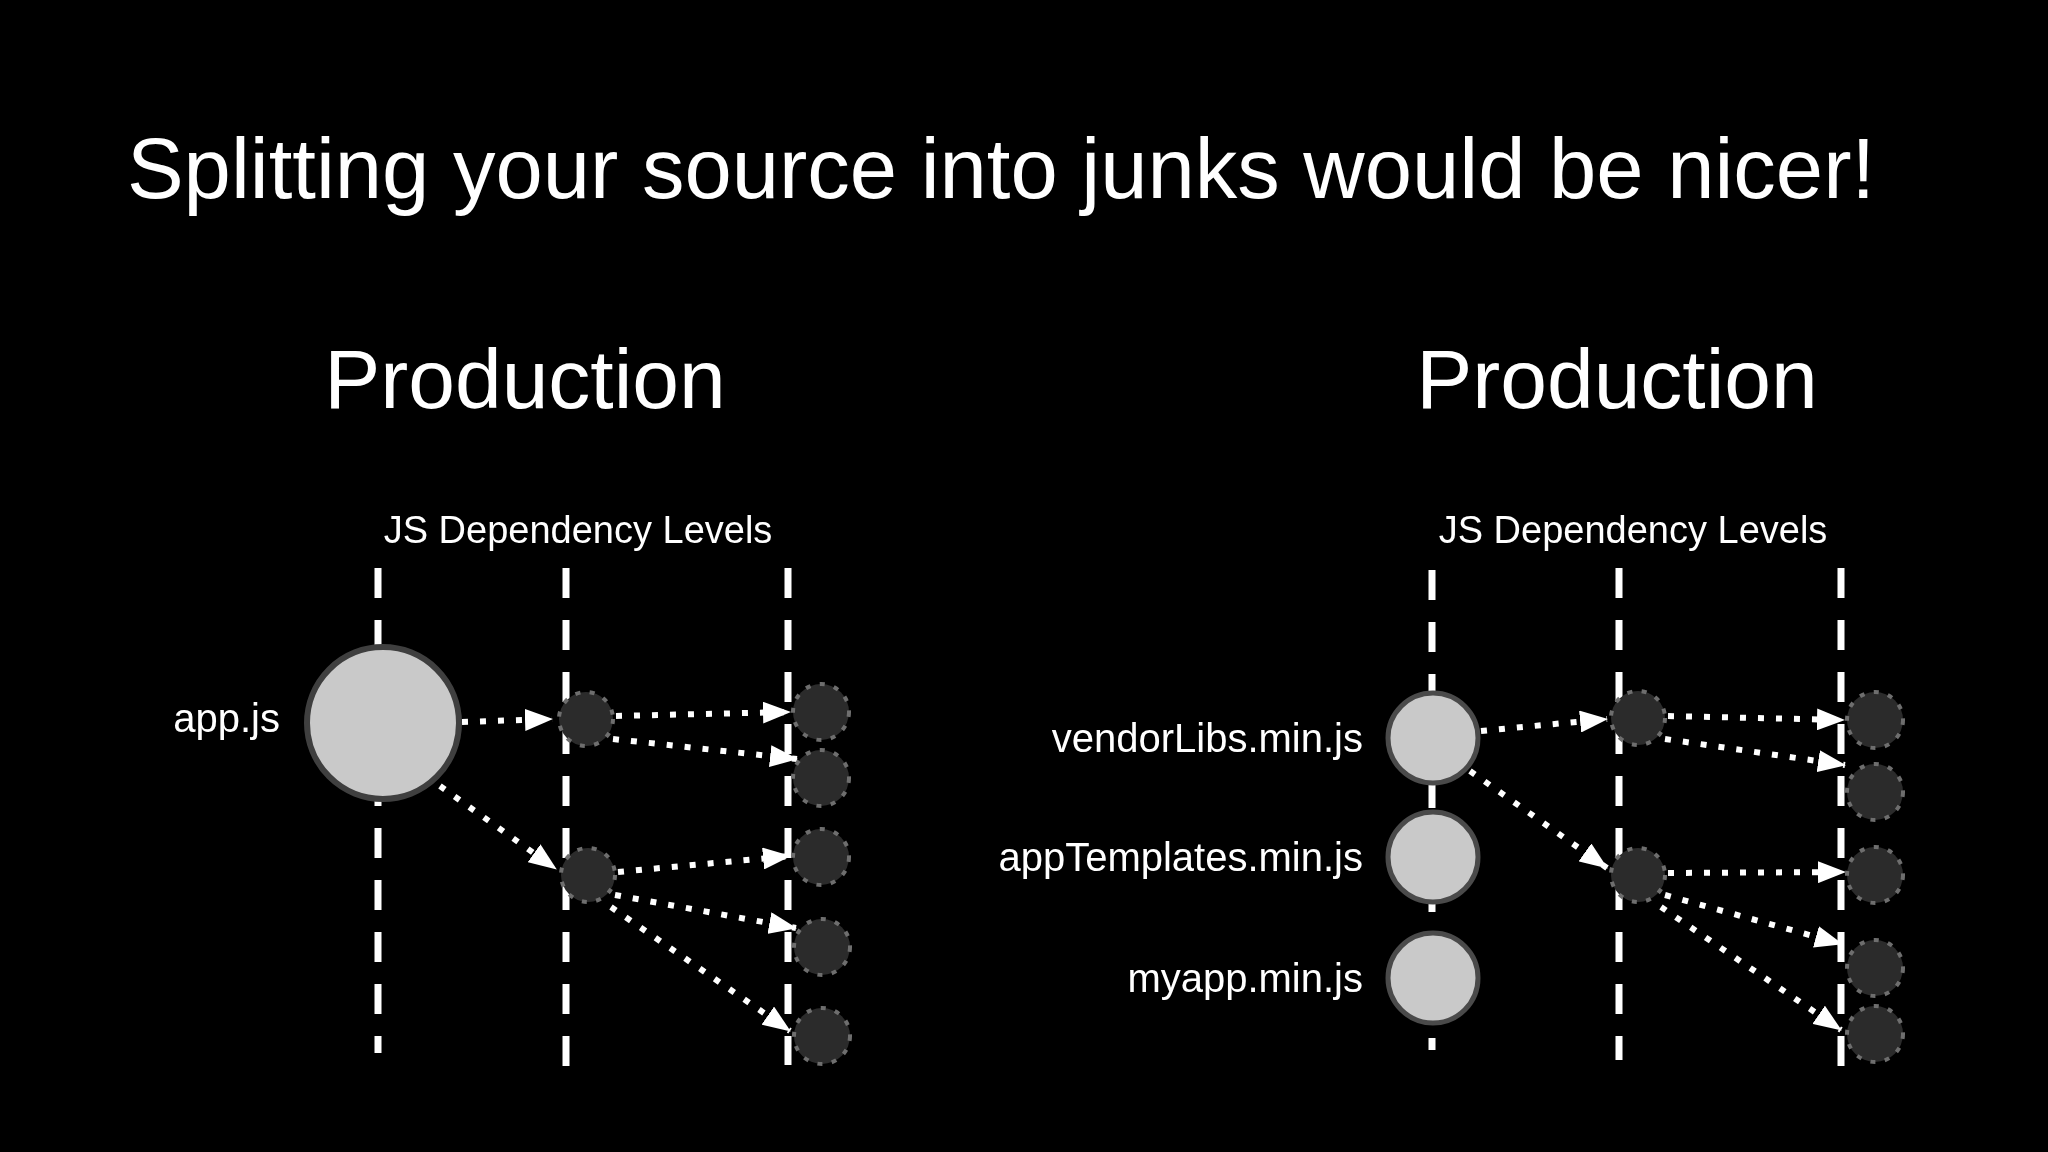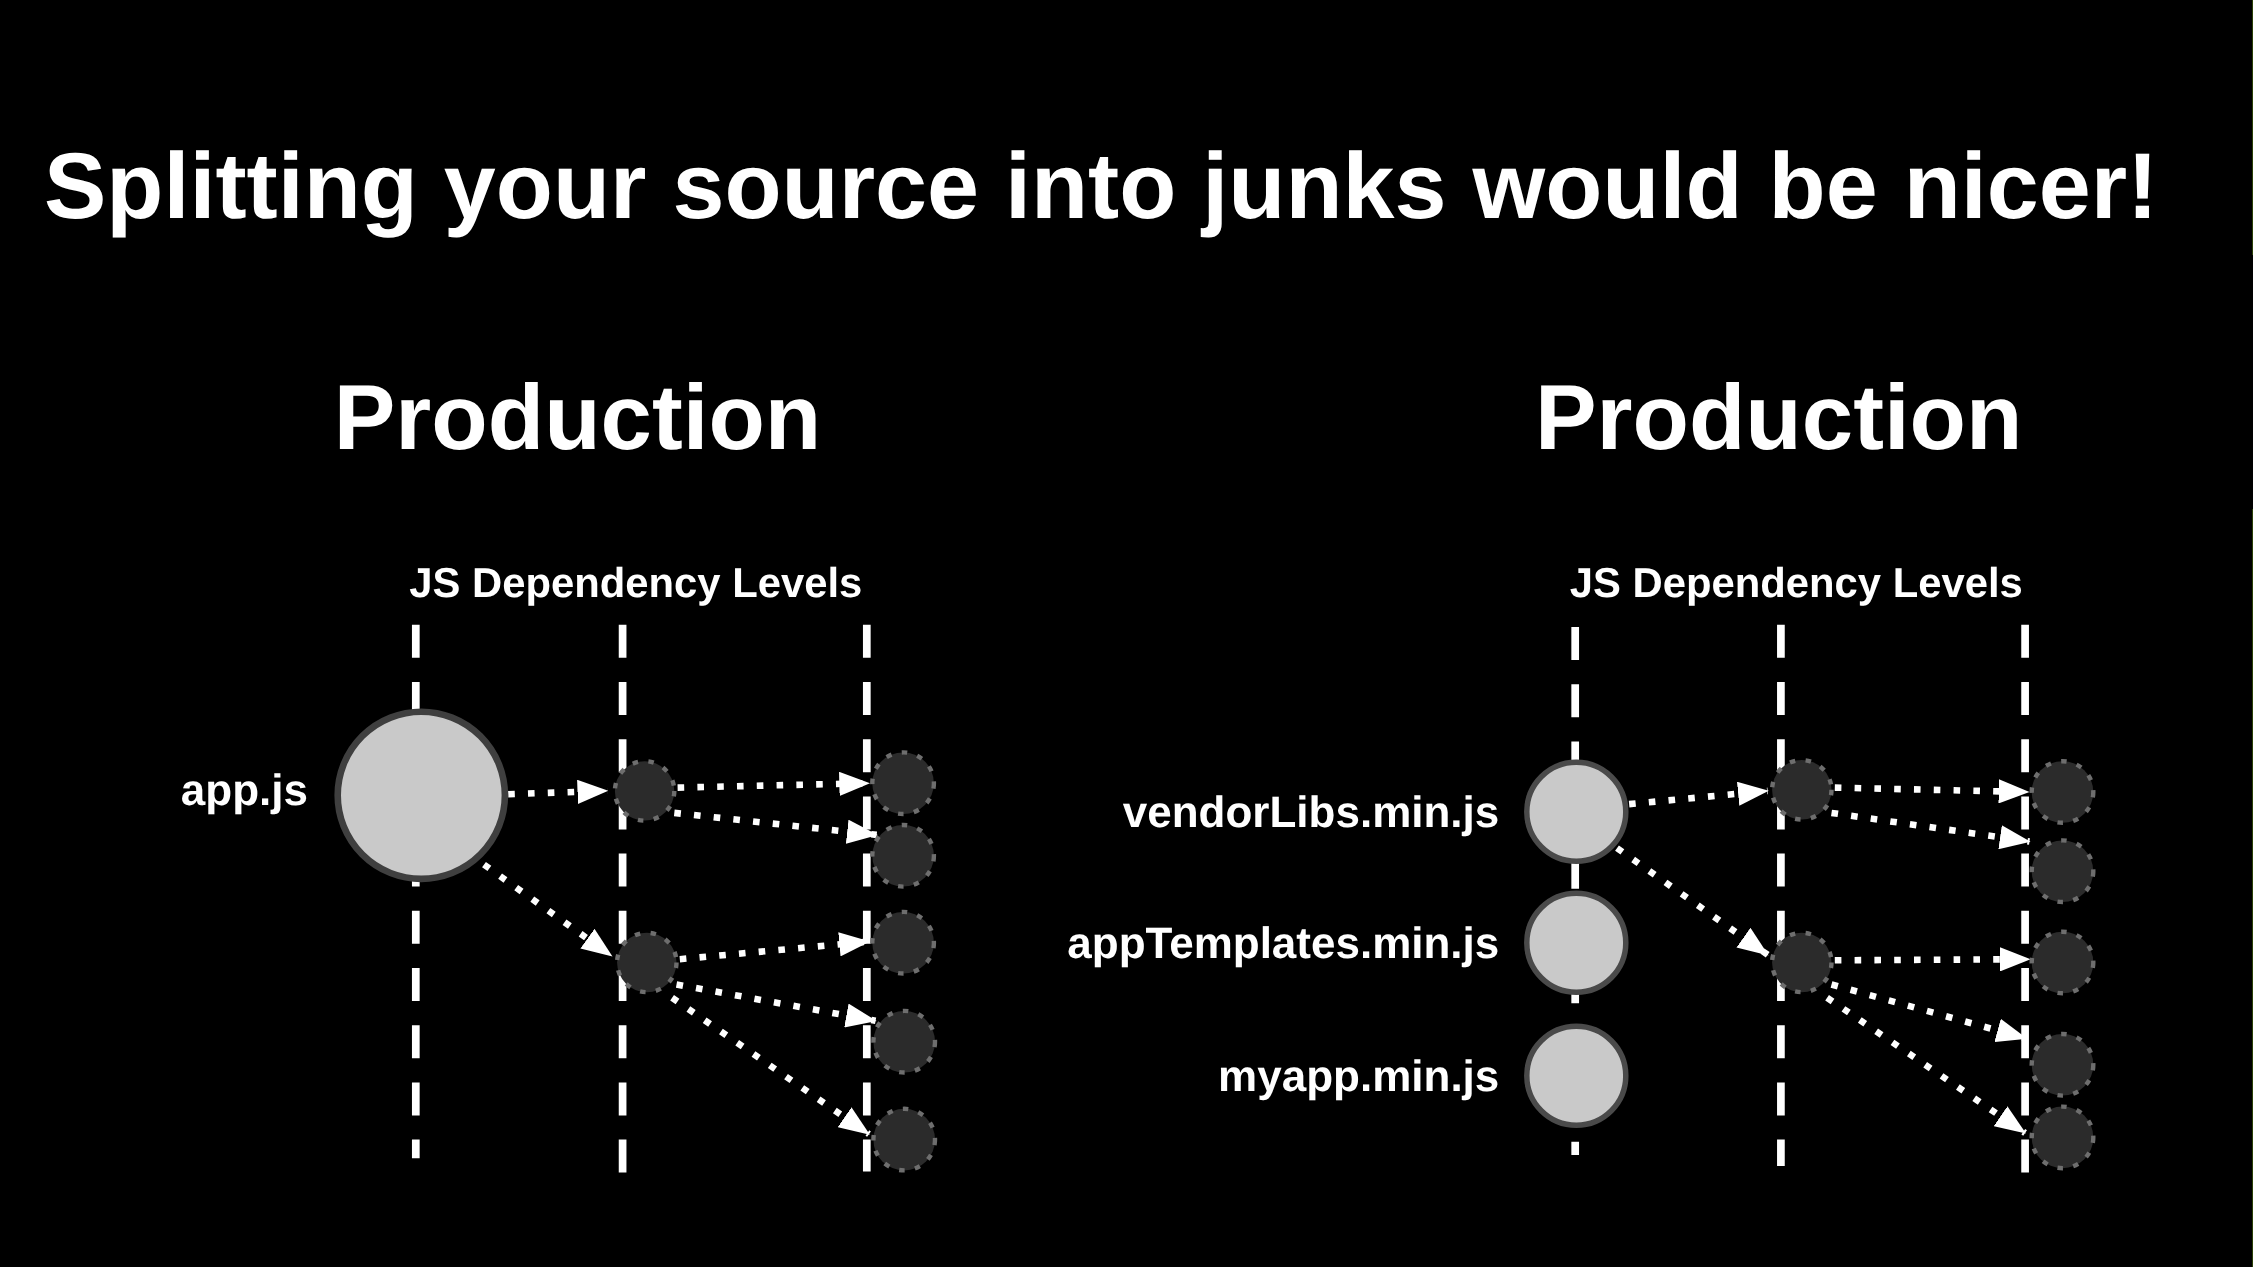--- a/index.html
+++ b/index.html
@@ -7,22 +7,21 @@
     padding: 0;
     background: #000000;
     width: 2048px;
     height: 1152px;
     overflow: hidden;
   }
   #slide {
     position: relative;
     width: 2048px;
     height: 1152px;
-    background: #84cc16;
-    font-weight: bold;
+    background: #d946ef;
   }
   svg { display: block; }
   .t-title   { fill:#ffffff; font-family:"Liberation Sans", sans-serif; font-size:85px;  text-anchor:middle; }
   .t-heading { fill:#ffffff; font-family:"Liberation Sans", sans-serif; font-size:84px;  text-anchor:middle; }
   .t-sub     { fill:#ffffff; font-family:"Liberation Sans", sans-serif; font-size:38px;  text-anchor:middle; }
   .t-label   { fill:#ffffff; font-family:"Liberation Sans", sans-serif; font-size:40px;  text-anchor:end; }
   .lane      { stroke:#ffffff; stroke-width:7; stroke-dasharray:30 22; fill:none; }
   .conn      { stroke:#ffffff; stroke-width:6; stroke-dasharray:6 12; stroke-linecap:butt; fill:none; }
   .node-solid-big   { fill:#c9c9c9; stroke:#3f3f3f; stroke-width:6; }
   .node-solid       { fill:#c9c9c9; stroke:#4a4a4a; stroke-width:5; }

